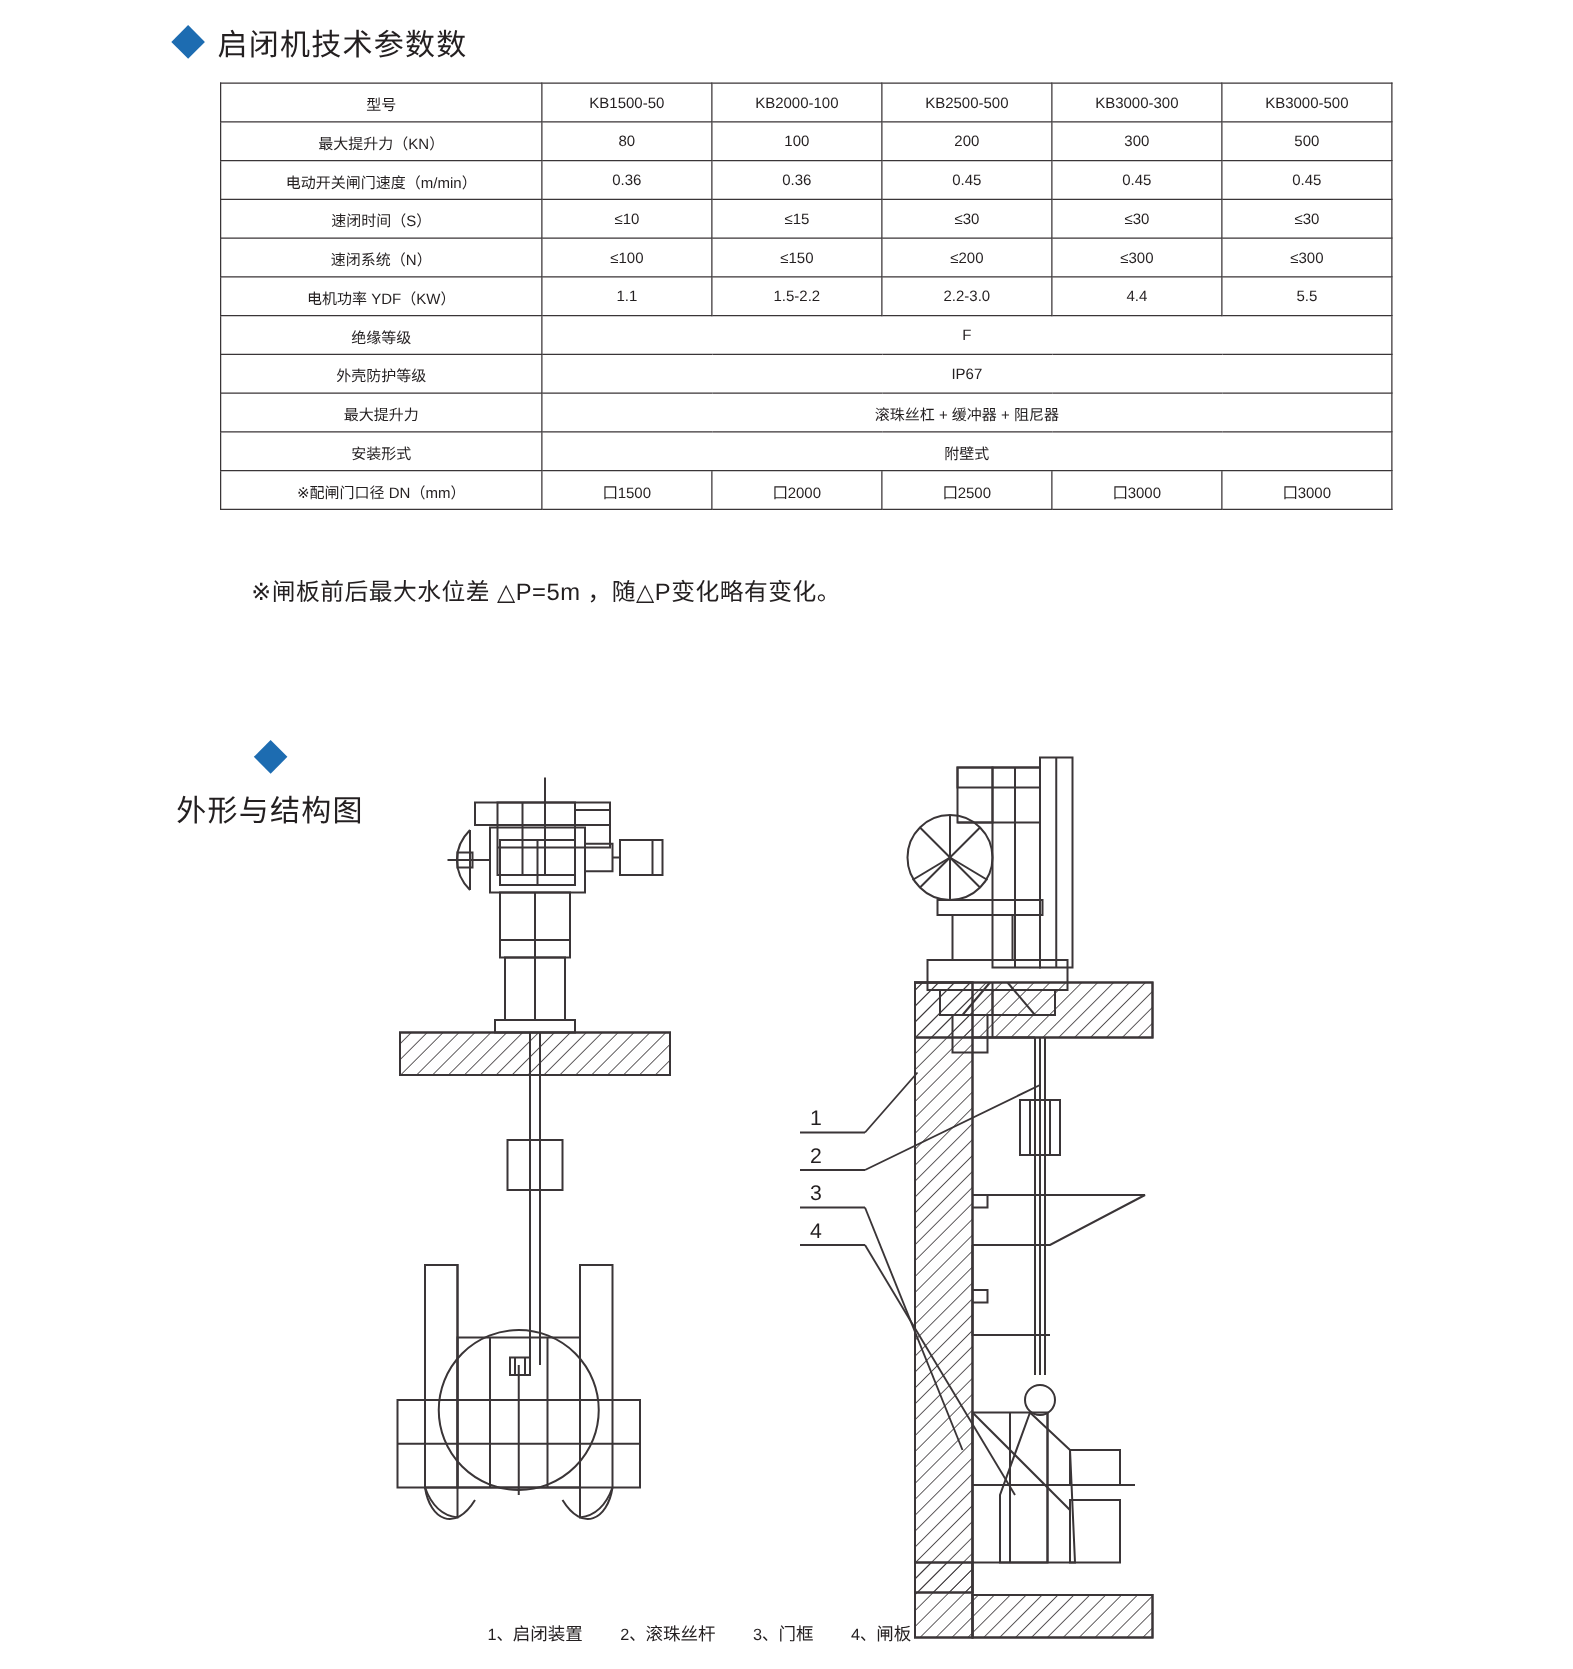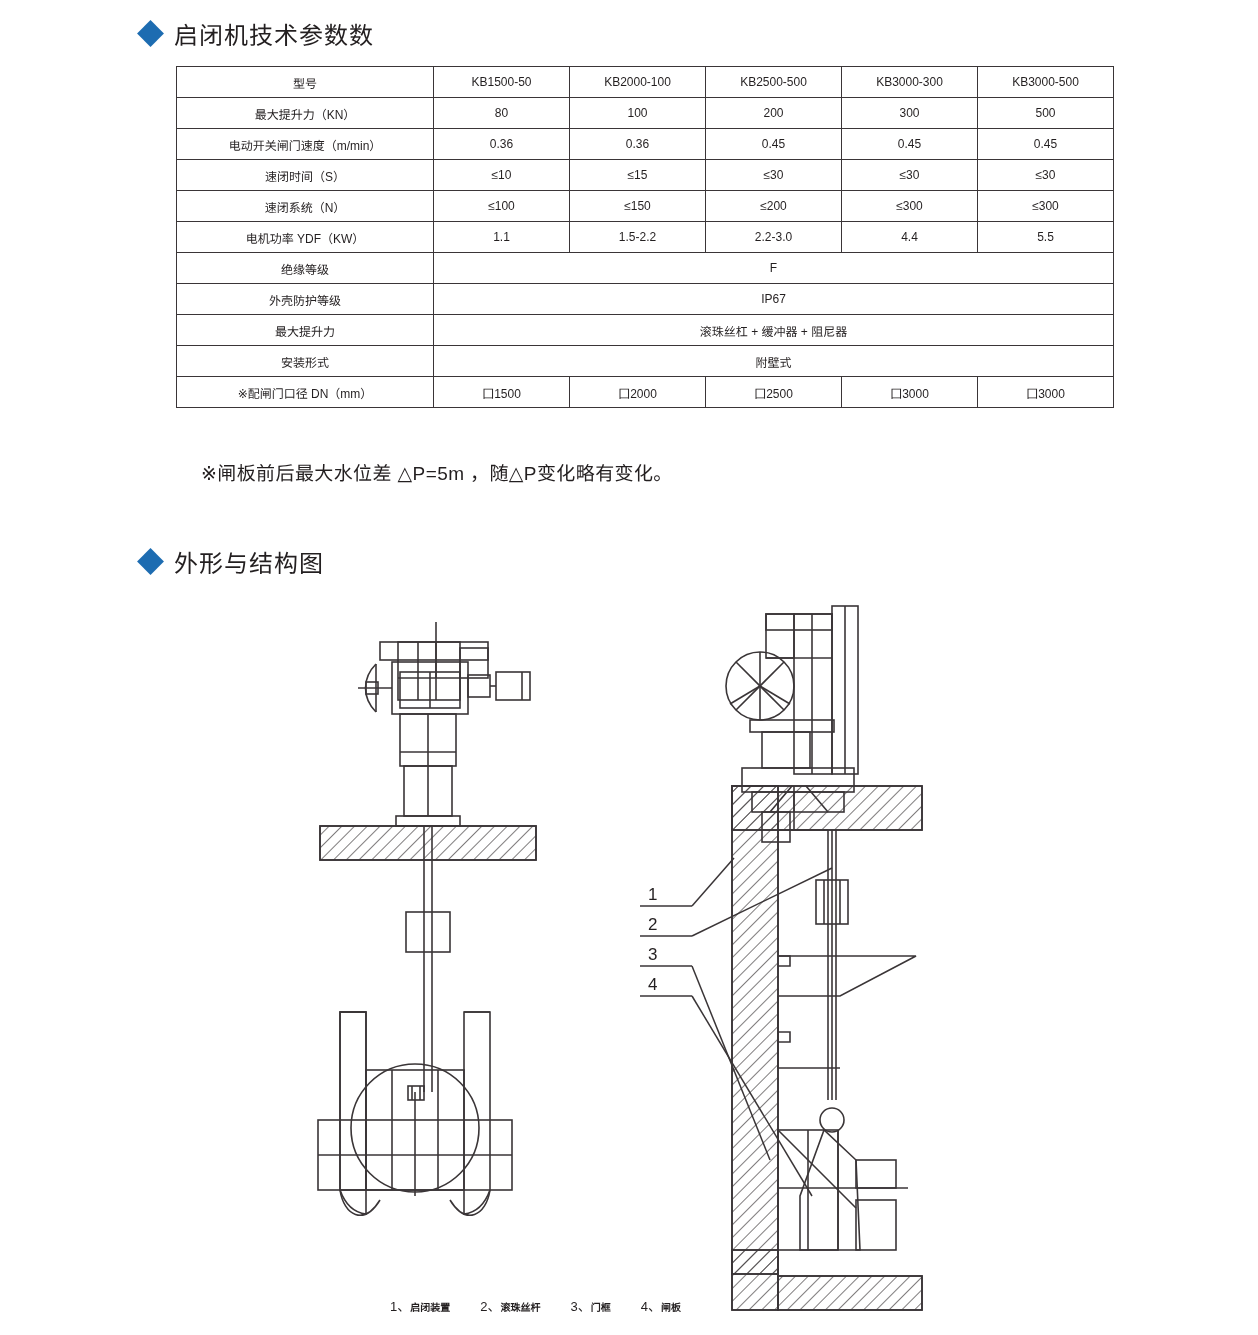--- a/index.html
+++ b/index.html
@@ -32,21 +32,21 @@
     flex: 0 0 auto;
   }
   .section-heading .heading-text {
     font-size: 24px;
     font-weight: normal;
     letter-spacing: 1px;
     color: #231f20;
     white-space: nowrap;
   }
   #heading-params { left: 141px; top: 16px; }
-  #heading-outline { left: 141px; top: 544px; }
+  #heading-outline { left: 141px; top: 596px; flex-direction: column; }
 
   
   .spec-table-wrap {
     position: absolute;
     left: 176px;
     top: 66px;
     width: 908px;
   }
   table.spec {
     border-collapse: collapse;
@@ -104,21 +104,21 @@
     font-size: 11px;
     color: #231f20;
     white-space: nowrap;
   }
   .legend .legend-item {
     display: inline-flex;
     align-items: baseline;
     gap: 0px;
   }
   .legend .legend-num { font-size: 13px; }
-  .legend .legend-label { font-size: 10px; font-weight: bold; }
+  .legend .legend-label { font-size: 14px; font-weight: normal; }
 </style>
 </head>
 <body>
 
 <div class="section-heading" id="heading-params">
   <span class="diamond"></span>
   <span class="heading-text">启闭机技术参数数</span>
 </div>
 
 <div class="spec-table-wrap">

